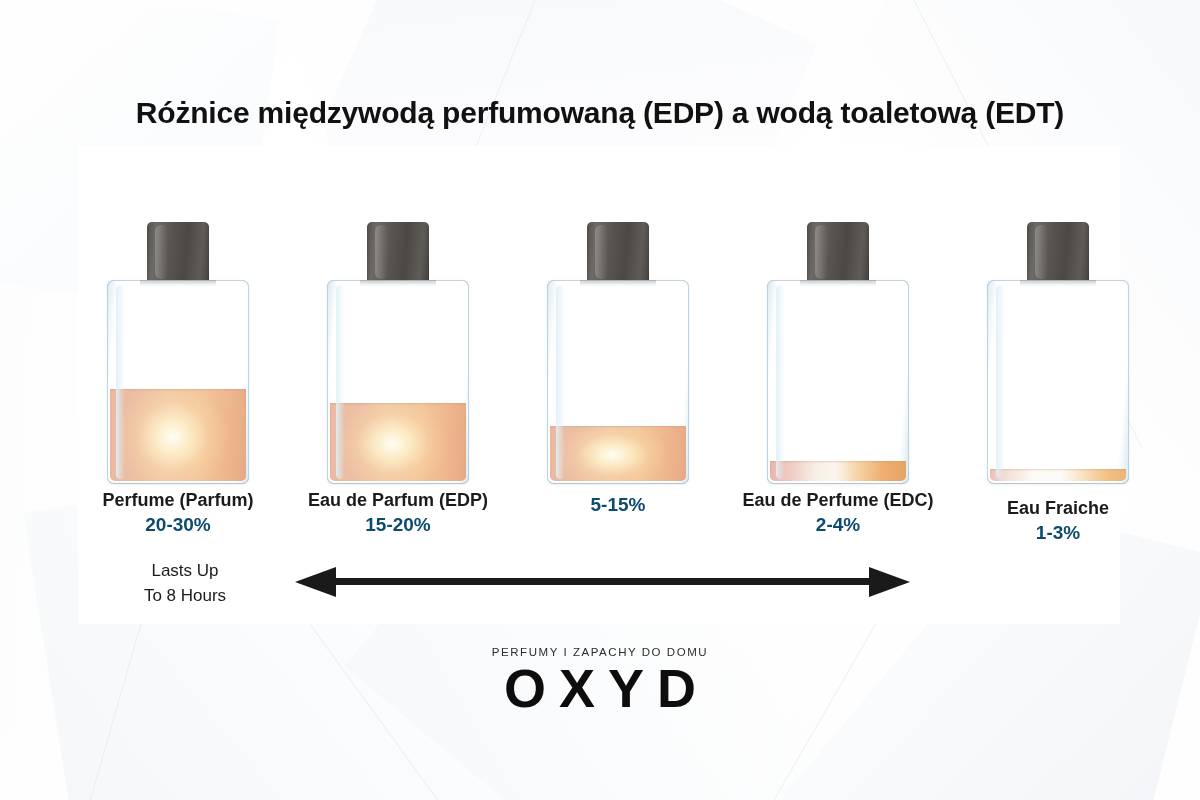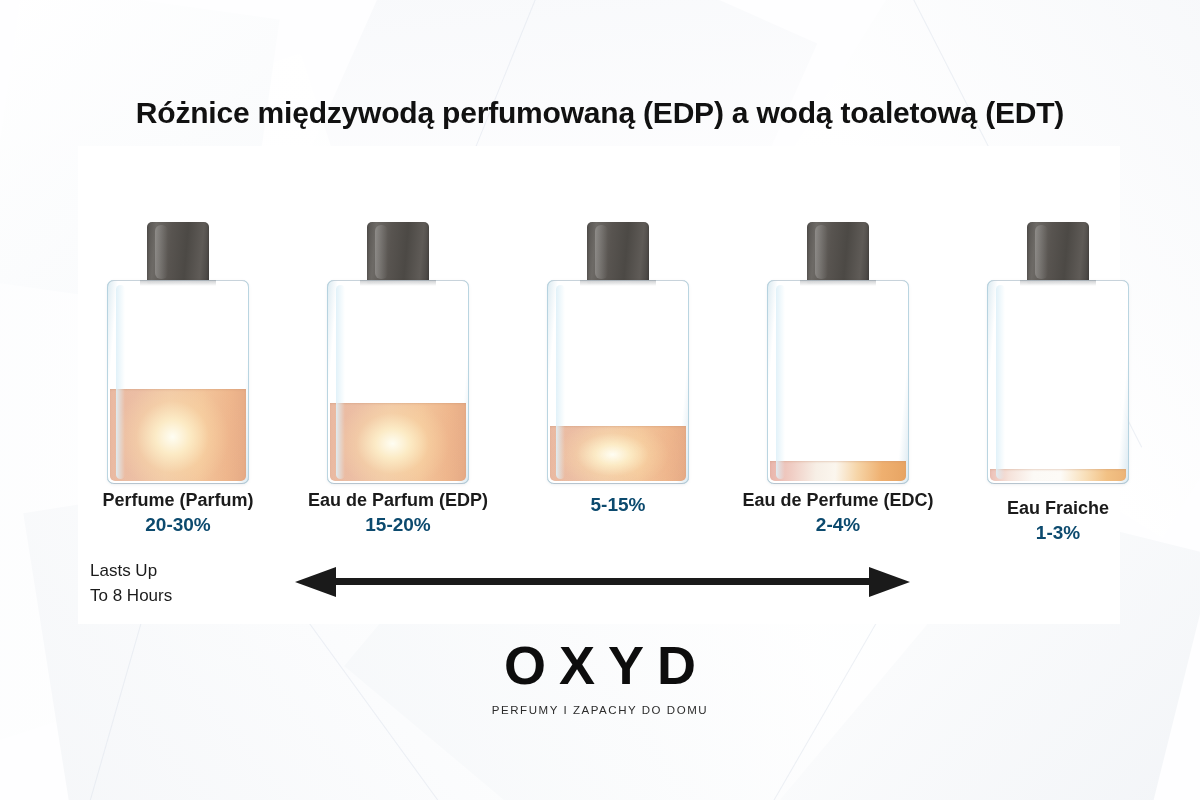--- a/index.html
+++ b/index.html
@@ -292,20 +292,21 @@
     left: 78px;
     top: 556px;
     width: 1042px;
     height: 54px;
     z-index: 4;
   }
   .arrow-label {
     position: absolute;
     top: 2px;
     width: 190px;
+    text-align: center;
     font-size: 17px;
     color: #1b1b1b;
     line-height: 25px;
   }
   .arrow-label.left  { left: 12px; }
   .arrow-label.right { right: 2px; }
   .arrow-label span { display: block; white-space: nowrap; }
 
   .arrow-line {
     position: absolute;
@@ -462,17 +463,17 @@
     <div class="arrow-label left">
       <span>Lasts Up</span>
       <span>To 8 Hours</span>
     </div>
     <div class="arrow-head left"></div>
     <div class="arrow-line"></div>
     <div class="arrow-head right"></div>
   </div>
 
   <div id="logo">
+    <div id="logo-tagline">PERFUMY I ZAPACHY DO DOMU</div>
     <div id="logo-word">OXYD</div>
-    <div id="logo-tagline">PERFUMY I ZAPACHY DO DOMU</div>
   </div>
 
 </div>
 
 </body></html>

